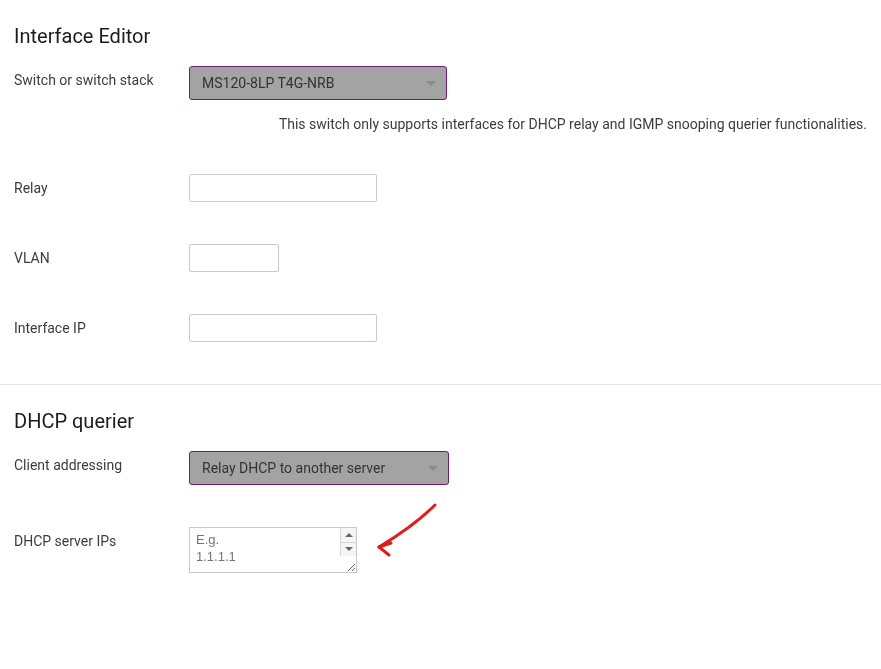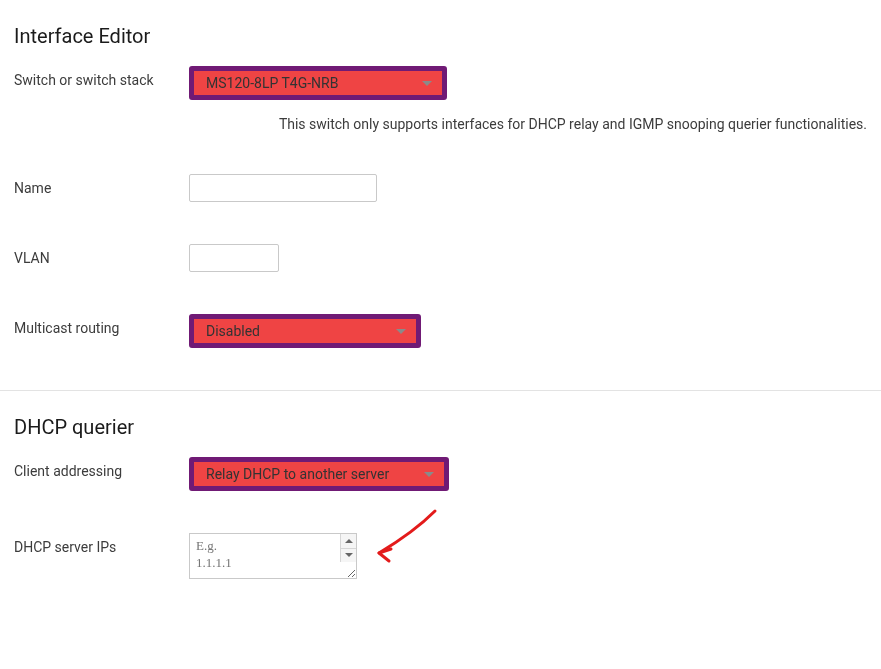--- a/index.html
+++ b/index.html
@@ -43,27 +43,27 @@
     margin-top: 16px;
     font-size: 14px;
     color: #3c3c3c;
     text-align: right;
   }
   
   .dropdown {
     display: flex;
     align-items: center;
     justify-content: space-between;
-    border: 5px solid #701a75;
+    border: 1px solid #701a75;
     border-radius: 3px;
     height: 34px;
     padding: 0 10px 0 12px;
     font-size: 14px;
     color: #333;
-    background: #ef4444;
+    background: #a3a3a3;
     cursor: pointer;
     box-sizing: border-box;
   }
   .dropdown .caret {
     width: 0;
     height: 0;
     border-left: 5px solid transparent;
     border-right: 5px solid transparent;
     border-top: 5px solid #8a8a8a;
   }
@@ -93,21 +93,21 @@
   .ta {
     width: 100%;
     height: 100%;
     border: 1px solid #c9c9c9;
     background: #fff;
     box-sizing: border-box;
     font-size: 13px;
     padding: 4px 20px 4px 6px;
     color: #777;
     resize: both;
-    font-family: Liberation Serif, serif;
+    font-family: Liberation Sans, sans-serif;
     line-height: 1.3;
   }
   .spinner {
     position: absolute;
     top: 1px;
     right: 1px;
     width: 16px;
     height: 28px;
     display: flex;
     flex-direction: column;
@@ -160,43 +160,40 @@
     <div class="field-col">
       <div class="dropdown dd-switch">
         <span>MS120-8LP T4G-NRB</span>
         <span class="caret"></span>
       </div>
       <div class="helper-text">This switch only supports interfaces for DHCP relay and IGMP snooping querier functionalities.</div>
     </div>
   </div>
 
   <div class="row">
-    <div class="label-col">Name</div>
+    <div class="label-col">Relay</div>
     <div class="field-col">
       <input type="text" class="text-input in-name" value="" style="">
     </div>
   </div>
 
   <div class="row">
     <div class="label-col">VLAN</div>
     <div class="field-col">
       <input type="text" class="text-input in-vlan" value="" style="">
     </div>
   </div>
 
-
-  <div class="row">
-    <div class="label-col">Multicast routing</div>
-    <div class="field-col">
-      <div class="dropdown dd-multicast">
-        <span>Disabled</span>
-        <span class="caret"></span>
-      </div>
-    </div>
-  </div>
+  <div class="row">
+    <div class="label-col">Interface IP</div>
+    <div class="field-col">
+      <input type="text" class="text-input in-ip" value="" style="">
+    </div>
+  </div>
+
 
   <hr class="divider">
 
   <h2 class="section-title">DHCP querier</h2>
 
   <div class="row">
     <div class="label-col">Client addressing</div>
     <div class="field-col">
       <div class="dropdown dd-client">
         <span>Relay DHCP to another server</span>

